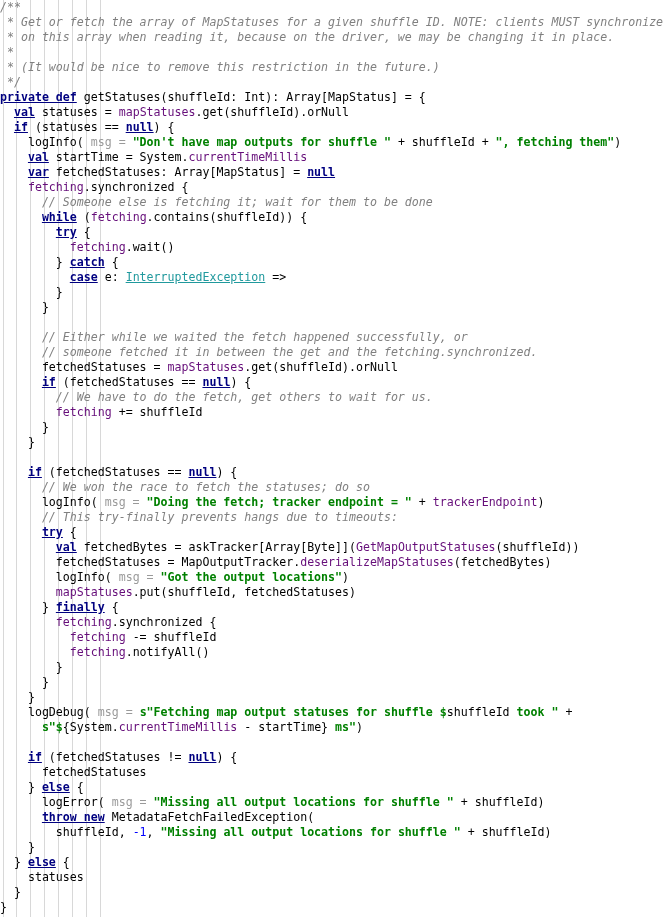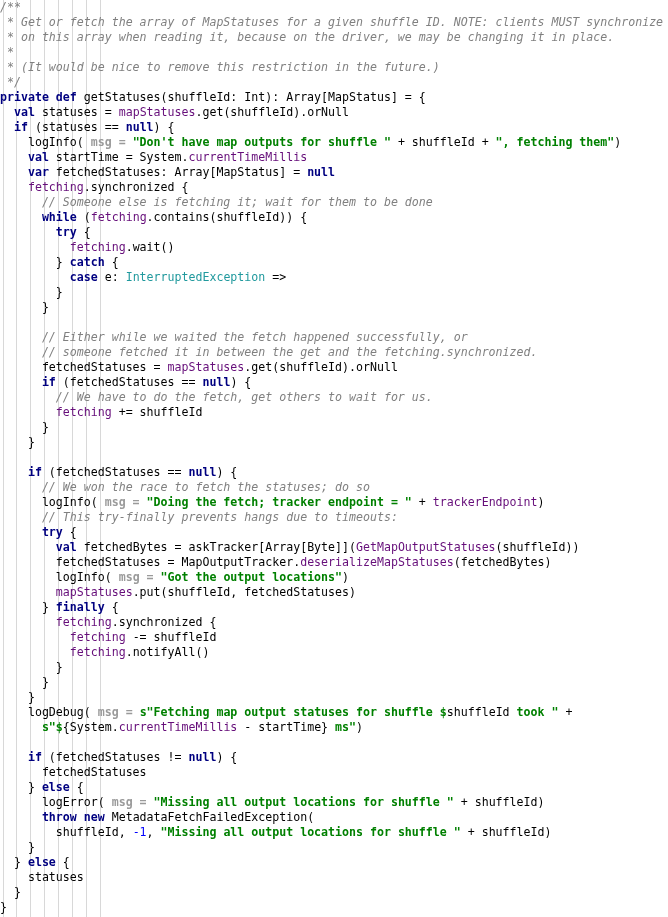--- a/index.html
+++ b/index.html
@@ -47,27 +47,27 @@
     white-space: pre;
     letter-spacing: 0px;
   }
   .ln {
     display: block;
     height: 15px;
     white-space: pre;
   }
 
   
-  .kw   { color: #000080; font-weight: bold; }
+  .kw   { color: #000080; font-weight: bold; text-decoration: underline; }
   .str  { color: #008000; font-weight: bold; }
   .cmt  { color: #808080; font-style: italic; }
   .fld  { color: #660E7A; }
-  .typ  { color: #20999D; }
+  .typ  { color: #20999D; text-decoration: underline; }
   .num  { color: #0000FF; }
-  .hint { color: #9a9a9a; font-weight: bold; }
+  .hint { color: #9a9a9a; font-weight: normal; }
   .plain{ color: #000000; }
 </style>
 </head>
 <body>
 
 <div id="editor">
   <div class="guides">
       <div class="guide" style="left: 3px; height: 917px; background: rgb(216, 216, 216);"></div>
       <div class="guide" style="left: 16px; height: 917px; background: rgb(216, 216, 216);"></div>
       <div class="guide" style="left: 30px; height: 917px; background: rgb(216, 216, 216);"></div>

